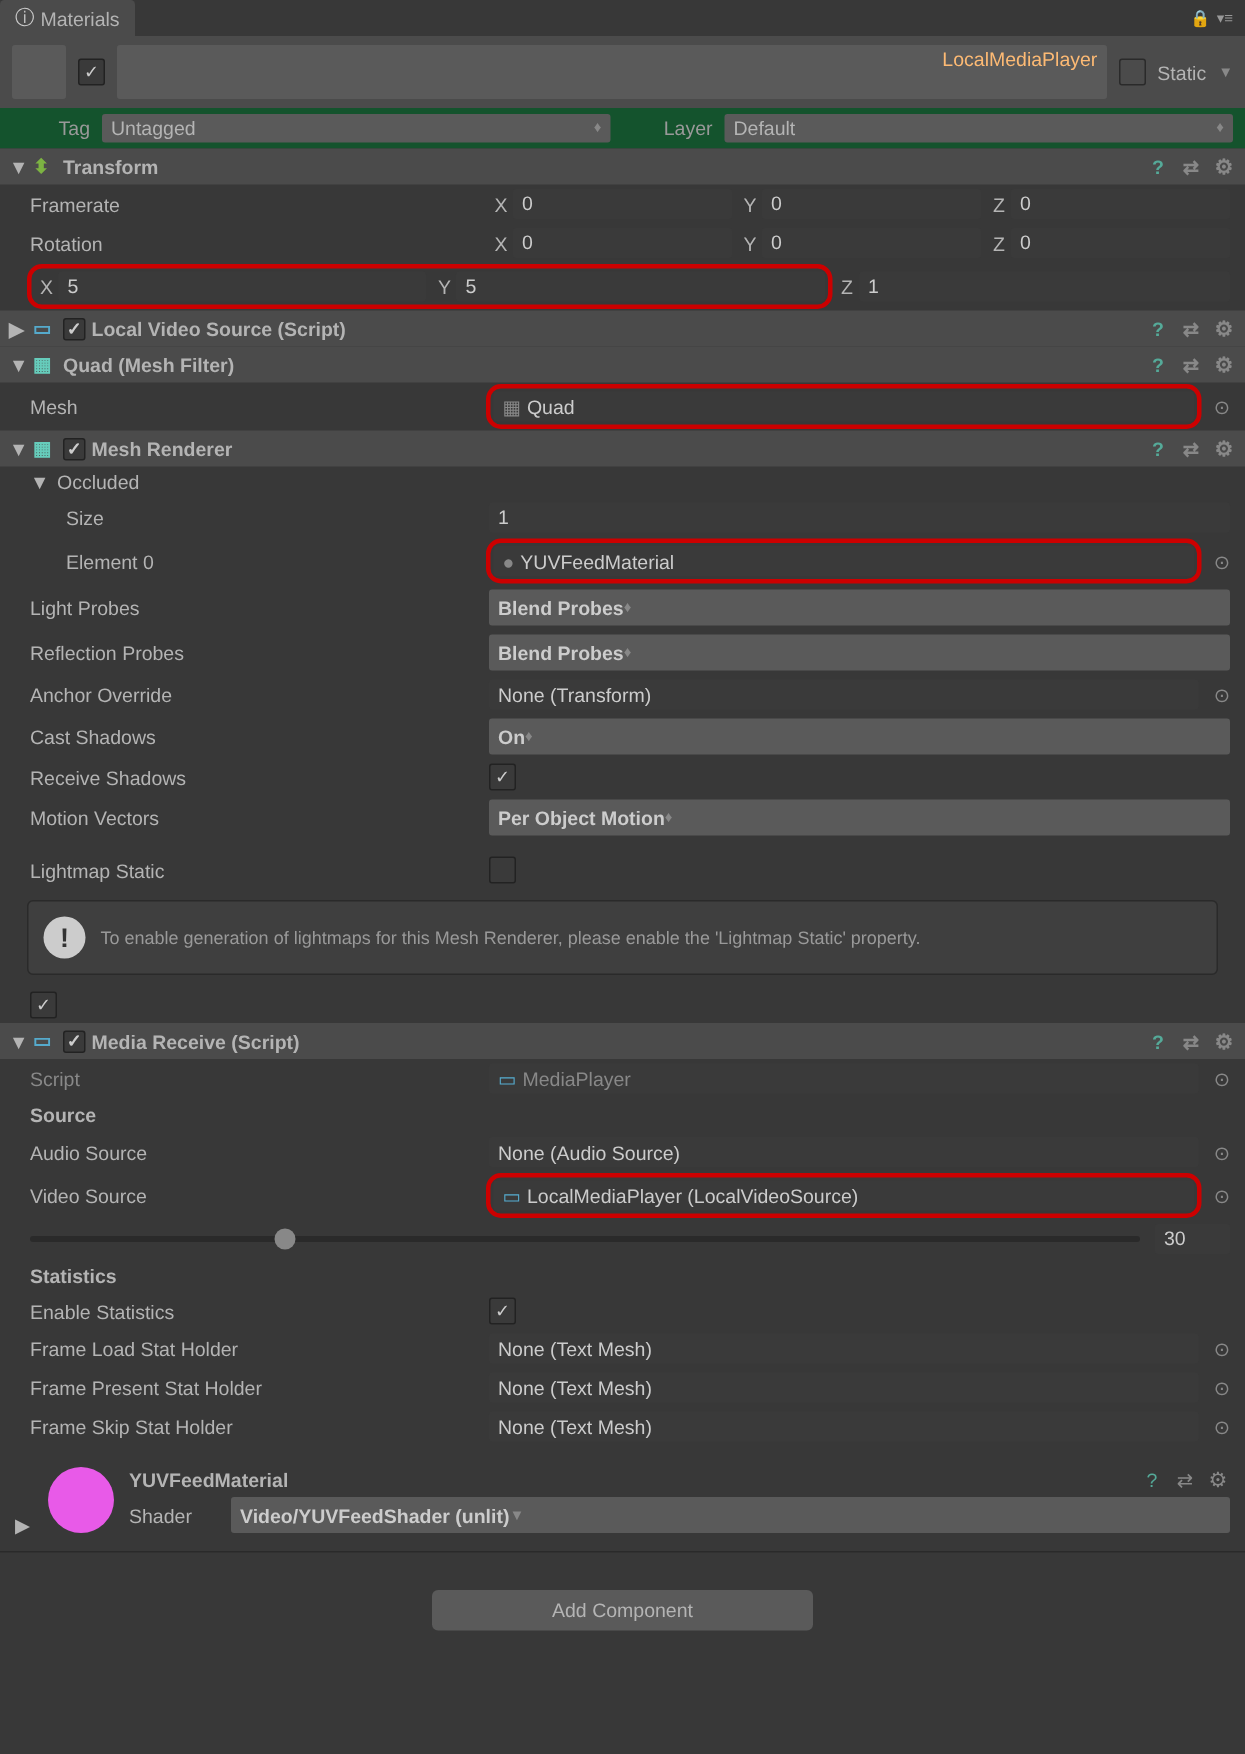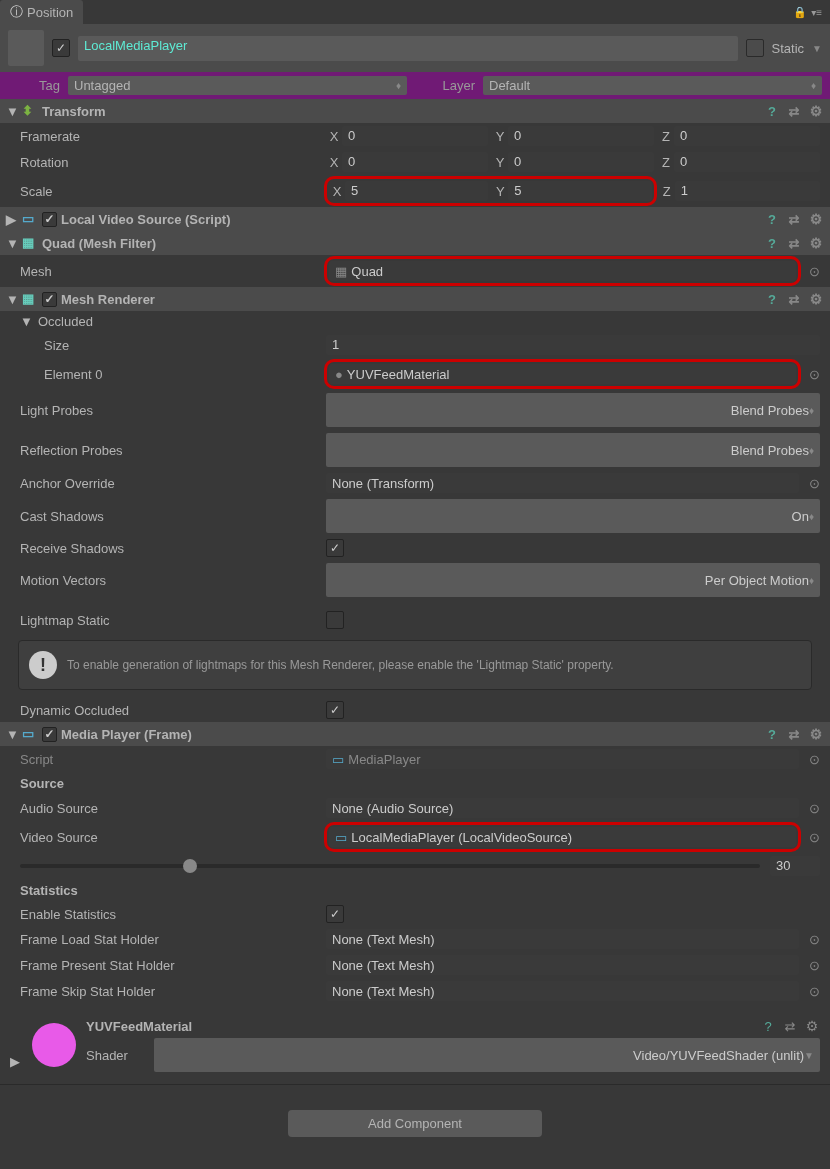--- a/index.html
+++ b/index.html
@@ -2,40 +2,40 @@
 <html><head>
 <meta charset="utf-8">
 <style>
 * { box-sizing: border-box; margin: 0; padding: 0; }
 body { background: #383838; color: #b4b4b4; font-family: Arial, sans-serif; font-size: 13px; width: 830px; }
 .tab-bar { background: #383838; height: 24px; display: flex; align-items: center; }
 .tab { background: #4b4b4b; padding: 3px 10px; display: flex; align-items: center; gap: 4px; border-top-left-radius: 3px; border-top-right-radius: 3px; }
 .header { background: #4b4b4b; padding: 6px 8px; display: flex; align-items: center; gap: 8px; }
 .cube-icon { width: 36px; height: 36px; background: #5a5a5a; border-radius: 2px; }
 .checkbox { width: 18px; height: 18px; background: #3a3a3a; border: 1px solid #222; border-radius: 2px; display: inline-flex; align-items: center; justify-content: center; color: #ccc; font-size: 12px; }
-.text-field { background: #5a5a5a; color: #5eead4; padding: 2px 6px; border-radius: 2px; flex: 1; height: 25px; line-height: 16px; }
-.tag-row { background: #701a75; padding: 4px 8px; display: flex; align-items: center; gap: 8px; }
+.text-field { background: #5a5a5a; color: #fdba74; padding: 2px 6px; border-radius: 2px; flex: 1; height: 36px; line-height: 16px; text-align: right; }
+.tag-row { background: #14532d; padding: 4px 8px; display: flex; align-items: center; gap: 8px; }
 .tag-row .label { width: 52px; text-align: right; color: #999; }
 .dropdown { background: #5a5a5a; padding: 2px 6px; border-radius: 2px; display: flex; justify-content: space-between; align-items: center; }
 .component-header { background: #4b4b4b; padding: 4px 6px; display: flex; align-items: center; gap: 4px; font-weight: bold; }
 .component-header .title { flex: 1; }
 .foldout { width: 12px; cursor: pointer; }
 .comp-icons { display: flex; gap: 6px; color: #888; }
 .comp-icons span { width: 16px; height: 16px; display: inline-flex; align-items: center; justify-content: center; }
 .gear-icon { font-size: 14px; }
 .prop-row { padding: 3px 10px 3px 20px; display: flex; align-items: center; gap: 6px; }
 .prop-row .plabel { width: 300px; color: #b4b4b4; }
 .prop-row.indent .plabel { padding-left: 24px; width: 300px; }
 .xyz-group { display: flex; gap: 4px; flex: 1; }
 .xyz-field { display: flex; align-items: center; flex: 1; }
 .xyz-label { width: 16px; text-align: center; color: #b4b4b4; }
 .num-field { background: #3a3a3a; color: #ccc; padding: 2px 6px; border-radius: 2px; flex: 1; height: 20px; line-height: 16px; }
 .obj-field { background: #3a3a3a; color: #ccc; padding: 2px 6px; border-radius: 2px; flex: 1; height: 20px; display: flex; align-items: center; gap: 4px; }
 .obj-picker { color: #888; margin-left: 4px; }
-.dropdown-field { background: #5a5a5a; color: #ccc; padding: 2px 6px; border-radius: 2px; flex: 1; height: 34px; display: flex; justify-content: flex-end; align-items: center; }
+.dropdown-field { background: #5a5a5a; color: #ccc; padding: 2px 6px; border-radius: 2px; flex: 1; height: 24px; display: flex; justify-content: flex-start; align-items: center; font-weight: bold; }
 .redbox { border: 3px solid #c00; border-radius: 10px; padding: 2px; margin: -2px; }
 .info-box { background: #3f3f3f; border: 1px solid #2a2a2a; border-radius: 4px; margin: 8px 18px; padding: 10px; display: flex; align-items: center; gap: 10px; color: #999; font-size: 12px; }
 .info-icon-circle { width: 28px; height: 28px; border-radius: 50%; background: #ccc; color: #333; display: flex; align-items: center; justify-content: center; font-weight: bold; font-size: 18px; }
 .section-label { font-weight: bold; padding: 4px 20px; }
 .slider-row { padding: 3px 10px 3px 20px; display: flex; align-items: center; }
 .slider-track { flex: 1; height: 4px; background: #2a2a2a; border-radius: 2px; position: relative; margin-right: 10px; }
 .slider-thumb { width: 14px; height: 14px; background: #888; border-radius: 50%; position: absolute; top: -5px; }
 .mat-section { display: flex; align-items: center; padding: 6px 10px; gap: 10px; }
 .mat-preview { width: 44px; height: 44px; background: #e85ae8; border-radius: 50%; }
 .add-comp { display: flex; justify-content: center; padding: 12px; background: #383838; }
@@ -44,21 +44,21 @@
 .header-right { display:flex; align-items:center; gap:4px; margin-left:auto; }
 .dd-arrow { color:#888; font-size:10px; }
 .lock-icon { font-size:11px; color:#999; }
 </style>
 </head>
 <body>
 
 <div class="tab-bar">
   <div class="tab">
     <span style="color:#ccc">ⓘ</span>
-    <span>Position</span>
+    <span>Materials</span>
   </div>
   <div class="header-right" style="margin-right:8px;">
     <span class="lock-icon">🔒</span>
     <span style="font-size:10px;color:#999">▾≡</span>
   </div>
 </div>
 
 <div class="header">
   <div class="cube-icon"></div>
   <div class="checkbox">✓</div>
@@ -118,21 +118,20 @@
         <span class="xyz-label">Y</span>
         <div class="num-field">0</div>
       </div>
     <div class="xyz-field">
         <span class="xyz-label">Z</span>
         <div class="num-field">0</div>
       </div>
   </div>
 </div>
 <div class="prop-row">
-  <span class="plabel">Scale</span>
   <div class="xyz-group">
     <div class="redbox" style="display:flex;flex:2;gap:4px">
       <div class="xyz-field">
           <span class="xyz-label">X</span>
           <div class="num-field">5</div>
         </div>
       <div class="xyz-field">
           <span class="xyz-label">Y</span>
           <div class="num-field">5</div>
         </div>
@@ -248,29 +247,28 @@
 <div style="height:8px"></div>
 <div class="prop-row">
   <span class="plabel">Lightmap Static</span>
   <div class="checkbox"></div>
 </div>
 <div class="info-box">
   <div class="info-icon-circle">!</div>
   <span>To enable generation of lightmaps for this Mesh Renderer, please enable the 'Lightmap Static' property.</span>
 </div>
 <div class="prop-row">
-  <span class="plabel">Dynamic Occluded</span>
   <div class="checkbox">✓</div>
 </div>
 
 <div class="component-header">
   <span class="foldout">▼</span>
   <span class="small-icon" style="color:#5ac">▭</span>
   <div class="checkbox" style="width:15px;height:15px">✓</div>
-  <span class="title">Media Player (Frame)</span>
+  <span class="title">Media Receive (Script)</span>
   <div class="comp-icons">
     <span style="color:#5a9">?</span>
     <span>⇄</span>
     <span class="gear-icon">⚙</span>
   </div>
 </div>
 <div class="prop-row">
   <span class="plabel" style="color:#888">Script</span>
   <div class="obj-field" style="color:#888">
     <span style="color:#5ac">▭</span>

